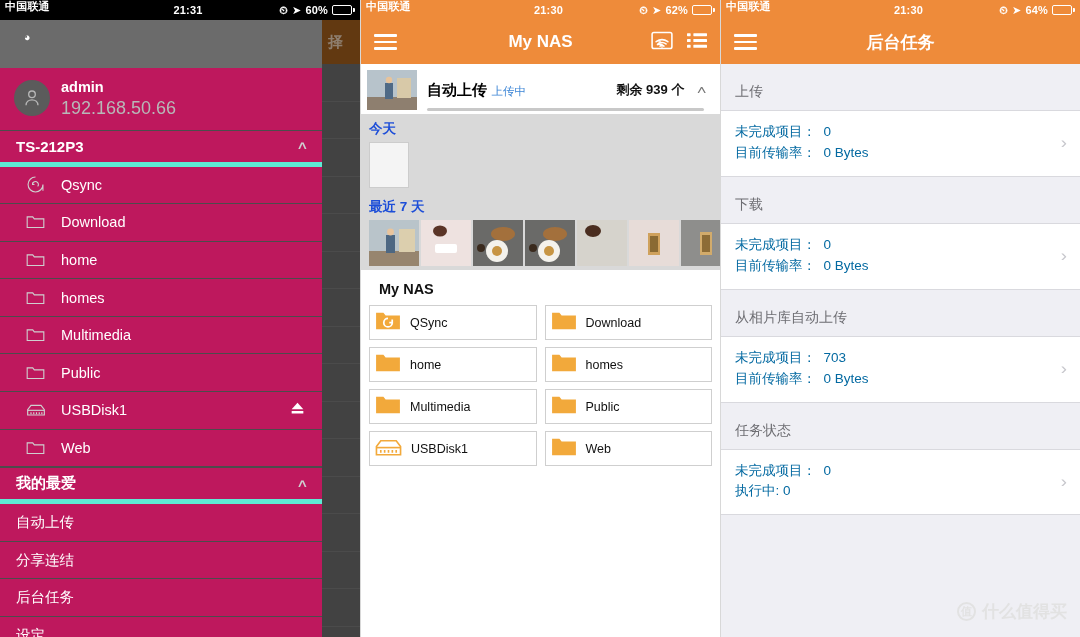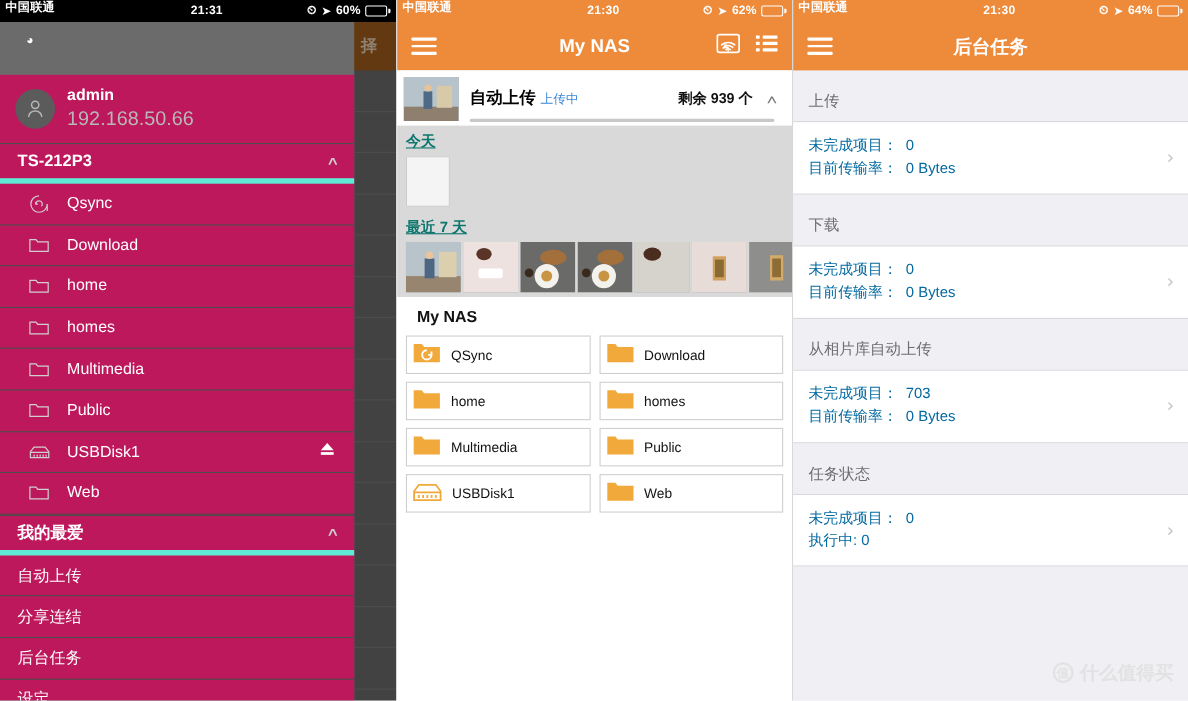--- a/index.html
+++ b/index.html
@@ -90,21 +90,21 @@
   .up-thumb { width:50px; height:40px; flex:0 0 auto; background:#9aa6ae; position:relative; overflow:hidden; }
   .up-mid { flex:1; min-width:0; }
   .up-title { font-size:15px; font-weight:bold; color:#000; line-height:1.15; }
   .up-sub { font-size:11.5px; color:#3d86d6; margin-top:1px; }
   .up-right { font-size:13px; font-weight:bold; color:#111; white-space:nowrap; }
   .up-chev { font-size:13px; color:#777; transform:scaleX(1.3); padding:0 4px; }
   .progress-track { position:absolute; left:66px; right:16px; bottom:3px; height:3px; background:#c8c8c8; border-radius:2px; }
   .progress-fill { height:100%; background:#2a7de1; border-radius:2px; }
 
   .photo-sec { background:#d9d9d9; }
-  .sec-label { font-size:13.5px; font-weight:bold; color:#0f766e; padding:6px 0 4px 8px;text-decoration:underline; }
+  .sec-label { font-size:13.5px; font-weight:bold; color:#1d4ed8; padding:6px 0 4px 8px; }
   .thumbs { display:flex; gap:2px; padding:0 0 4px 8px; }
   .thumb { width:50px; height:46px; flex:0 0 auto; background:#bdbdbd; overflow:hidden; position:relative; }
   .today-thumb { width:40px; height:46px; background:#f4f4f4; border:1px solid #ccc; position:relative; overflow:hidden; }
   .tt-head { height:5px; background:#ee8b3a; }
   .tt-line { height:2px; margin:3px 3px 0; background:#dcdcdc; }
 
   .section-title { font-size:14.5px; font-weight:bold; color:#111; padding:11px 0 8px 18px; background:#fff; }
   .grid { display:grid; grid-template-columns:1fr 1fr; gap:7px 8px; padding:0 8px; background:#fff; }
   .card {
     height:35px; border:1px solid #cfcfcf; background:#fff;

